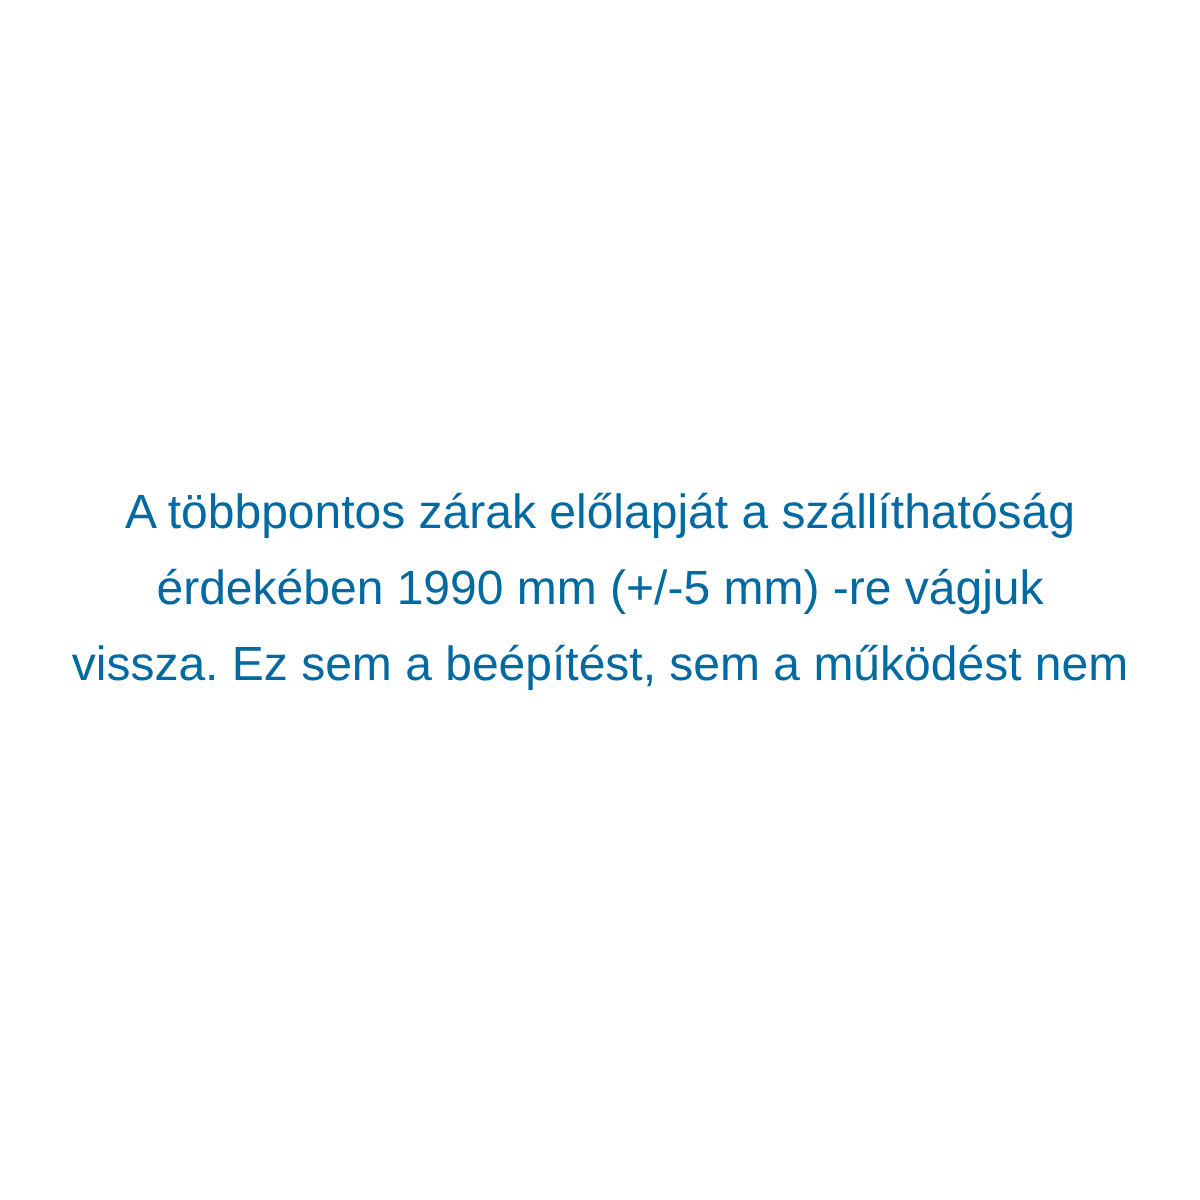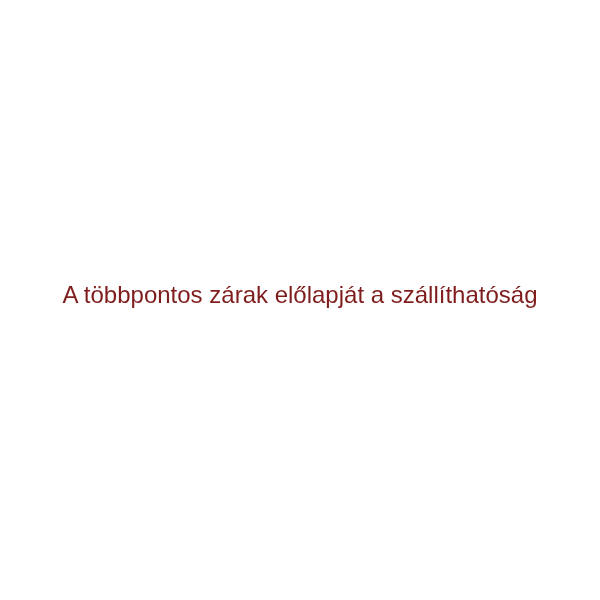--- a/index.html
+++ b/index.html
@@ -16,29 +16,31 @@
     overflow: hidden;
     box-sizing: border-box;
   }
   .notice {
     width: 600px;
     text-align: center;
     font-family: "Liberation Sans", "DejaVu Sans", sans-serif;
     font-size: 24px;
     line-height: 38px;
     font-weight: 400;
-    color: #7f1d1d;
+    color: #0369a1;
     letter-spacing: 0px;
     
     margin-top: -10px;
   }
   .notice .line {
     white-space: nowrap;
   }
 </style>
 </head>
 <body>
 
 <div class="page" style="background: rgb(255, 255, 255); color: rgb(28, 28, 28);">
   <div class="notice">
     <div class="line">A többpontos zárak előlapját a szállíthatóság</div>
+    <div class="line">érdekében 1990 mm (+/-5 mm) -re vágjuk</div>
+    <div class="line">vissza. Ez sem a beépítést, sem a működést nem</div>
   </div>
 </div>
 
 </body></html>

